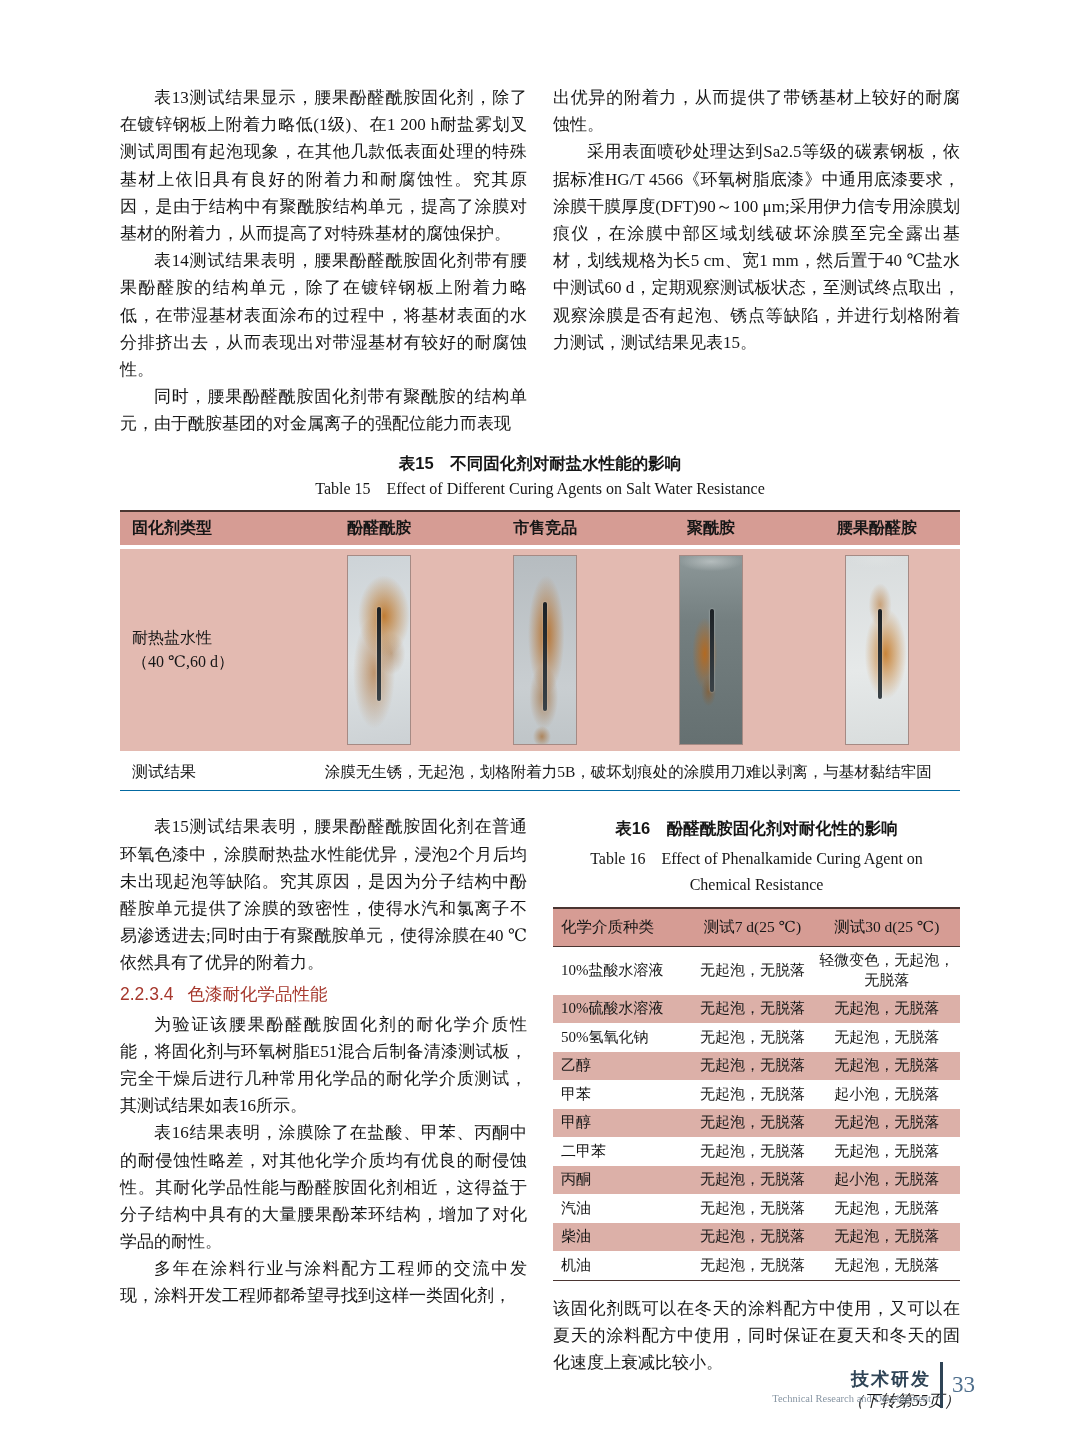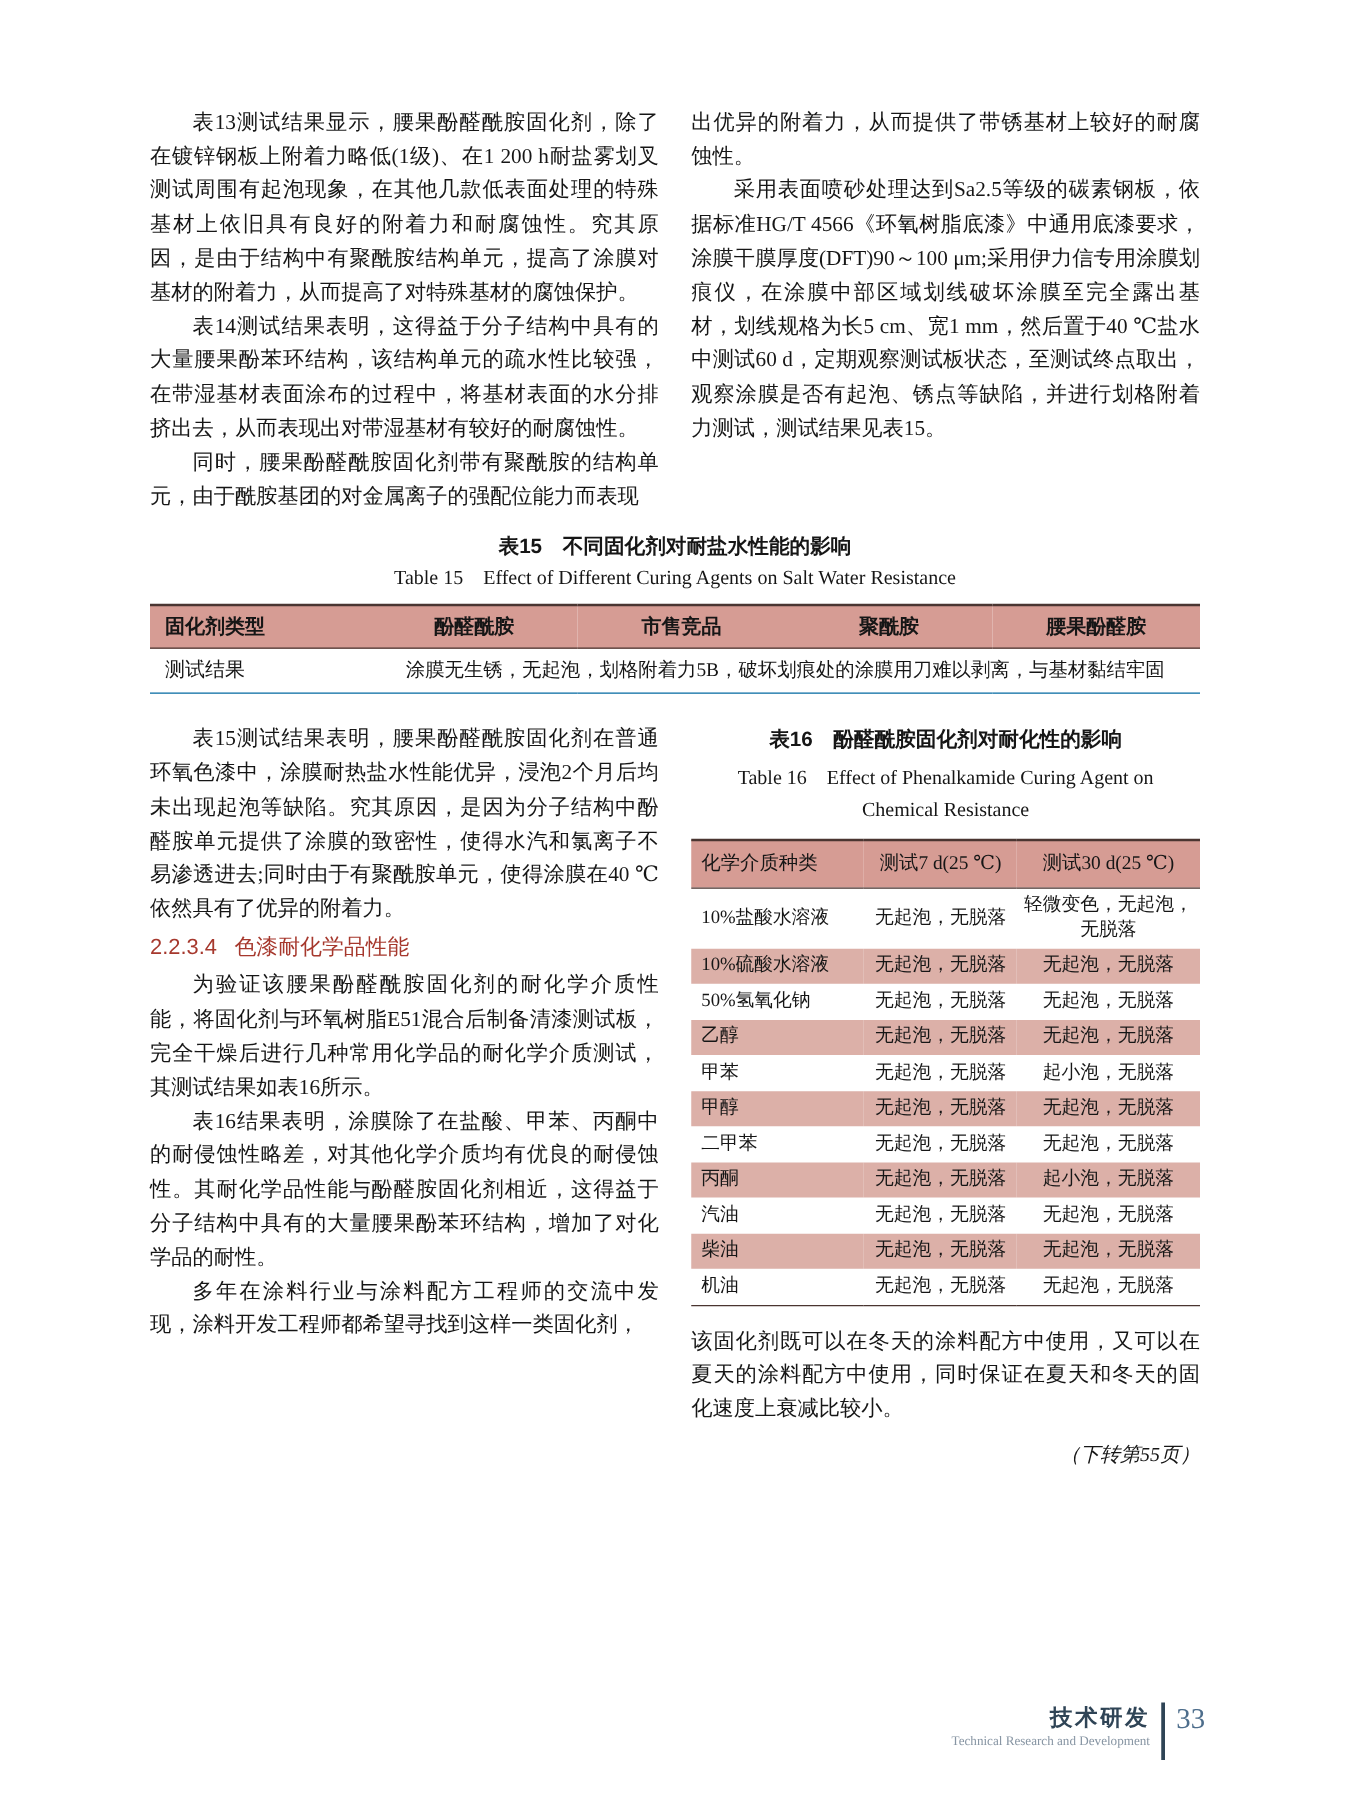--- a/index.html
+++ b/index.html
@@ -82,38 +82,38 @@
   .t16 thead tr{background:#d69c94;border-top:2px solid #4a3531;border-bottom:1.5px solid #4a3531;}
   .t16 th{font-weight:normal;padding:6px 2px;font-size:15.5px;text-align:center;}
   .t16 th.first{text-align:left;padding-left:8px;}
   .t16 td{padding:4.5px 2px;text-align:center;line-height:1.3;}
   .t16 td.first{text-align:left;padding-left:8px;}
   .t16 tbody tr:nth-child(even){background:#dcb0a8;}
   .t16 tbody{border-bottom:1px solid #4a3531;}
   .after-table-para{margin-top:14px;}
   .note{text-align:right;font-style:italic;margin-top:12px;font-size:16px;}
   
-  .footer{position:absolute;right:116px;top:1362px;display:flex;align-items:flex-start;}
+  .footer{position:absolute;right:105px;top:1362px;display:flex;align-items:center;}
   .footer-text{text-align:right;margin-right:9px;}
   .footer-cn{font-family:"Liberation Sans","DejaVu Sans",sans-serif;font-weight:bold;
     font-size:18px;color:#2f4456;letter-spacing:2px;}
   .footer-en{font-size:10.5px;color:#8795a3;margin-top:2px;}
   .footer-bar{width:3px;height:46px;background:#2f4456;margin-right:9px;}
   .footer-page{font-size:23px;color:#4e6e8c;}
 </style>
 </head>
 <body>
 
 <div class="page">
 
 
   <div class="body-row">
     <div class="col">
       <p class="para">表13测试结果显示，腰果酚醛酰胺固化剂，除了在镀锌钢板上附着力略低(1级)、在1 200 h耐盐雾划叉测试周围有起泡现象，在其他几款低表面处理的特殊基材上依旧具有良好的附着力和耐腐蚀性。究其原因，是由于结构中有聚酰胺结构单元，提高了涂膜对基材的附着力，从而提高了对特殊基材的腐蚀保护。</p>
-      <p class="para">表14测试结果表明，这得益于分子结构中具有的大量腰果酚苯环结构，该结构单元的疏水性比较强，在带湿基材表面涂布的过程中，将基材表面的水分排挤出去，从而表现出对带湿基材有较好的耐腐蚀性。</p>
+      <p class="para">表14测试结果表明，腰果酚醛酰胺固化剂带有腰果酚醛胺的结构单元，除了在镀锌钢板上附着力略低，在带湿基材表面涂布的过程中，将基材表面的水分排挤出去，从而表现出对带湿基材有较好的耐腐蚀性。</p>
       <p class="para">同时，腰果酚醛酰胺固化剂带有聚酰胺的结构单元，由于酰胺基团的对金属离子的强配位能力而表现</p>
     </div>
     <div class="col">
       <p class="para noindent">出优异的附着力，从而提供了带锈基材上较好的耐腐蚀性。</p>
       <p class="para">采用表面喷砂处理达到Sa2.5等级的碳素钢板，依据标准HG/T 4566《环氧树脂底漆》中通用底漆要求，涂膜干膜厚度(DFT)90～100 μm;采用伊力信专用涂膜划痕仪，在涂膜中部区域划线破坏涂膜至完全露出基材，划线规格为长5 cm、宽1 mm，然后置于40 ℃盐水中测试60 d，定期观察测试板状态，至测试终点取出，观察涂膜是否有起泡、锈点等缺陷，并进行划格附着力测试，测试结果见表15。</p>
     </div>
   </div>
 
   <div>
     <div class="tbl-title-cn">表15　不同固化剂对耐盐水性能的影响</div>
@@ -126,20 +126,46 @@
           <col style="width:19.75%">
           <col style="width:19.75%">
       </colgroup>
       <tbody>
         <tr class="hdr">
           <th class="first">固化剂类型</th>
           <th>酚醛酰胺</th>
           <th>市售竞品</th>
           <th>聚酰胺</th>
           <th>腰果酚醛胺</th>
+        </tr>
+        <tr class="imgs">
+          <td class="rowlabel">
+            <div>耐热盐水性</div>
+            <div>（40 ℃,60 d）</div>
+          </td>
+          <td>
+            <div class="panel p1">
+                <div class="scribe"></div>
+              </div>
+          </td>
+          <td>
+            <div class="panel p2">
+                <div class="scribe"></div>
+              </div>
+          </td>
+          <td>
+            <div class="panel p3">
+                <div class="scribe"></div>
+              </div>
+          </td>
+          <td>
+            <div class="panel p4">
+                <div class="scribe"></div>
+              </div>
+          </td>
         </tr>
         <tr class="result">
           <td class="first">测试结果</td>
           <td class="val" colspan="4">涂膜无生锈，无起泡，划格附着力5B，破坏划痕处的涂膜用刀难以剥离，与基材黏结牢固</td>
         </tr>
       </tbody>
     </table>
   </div>
 
   <div class="body-row">

